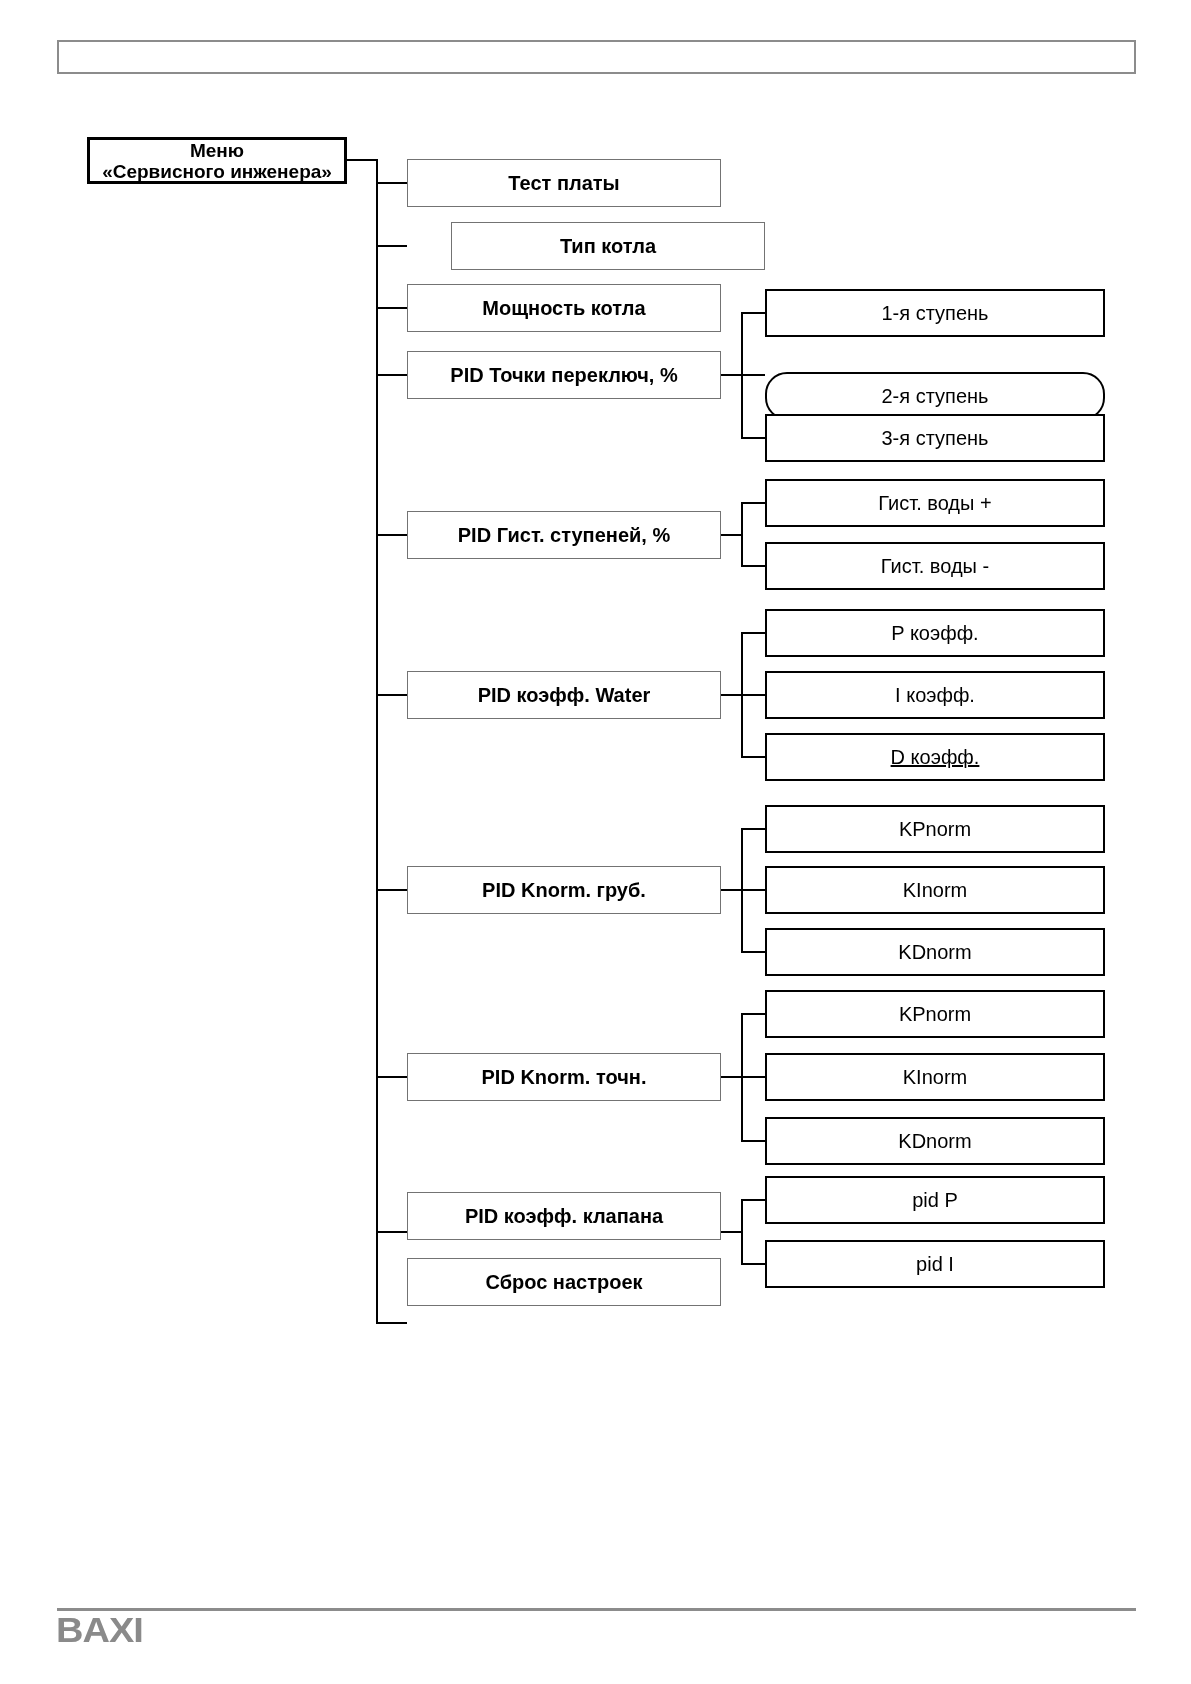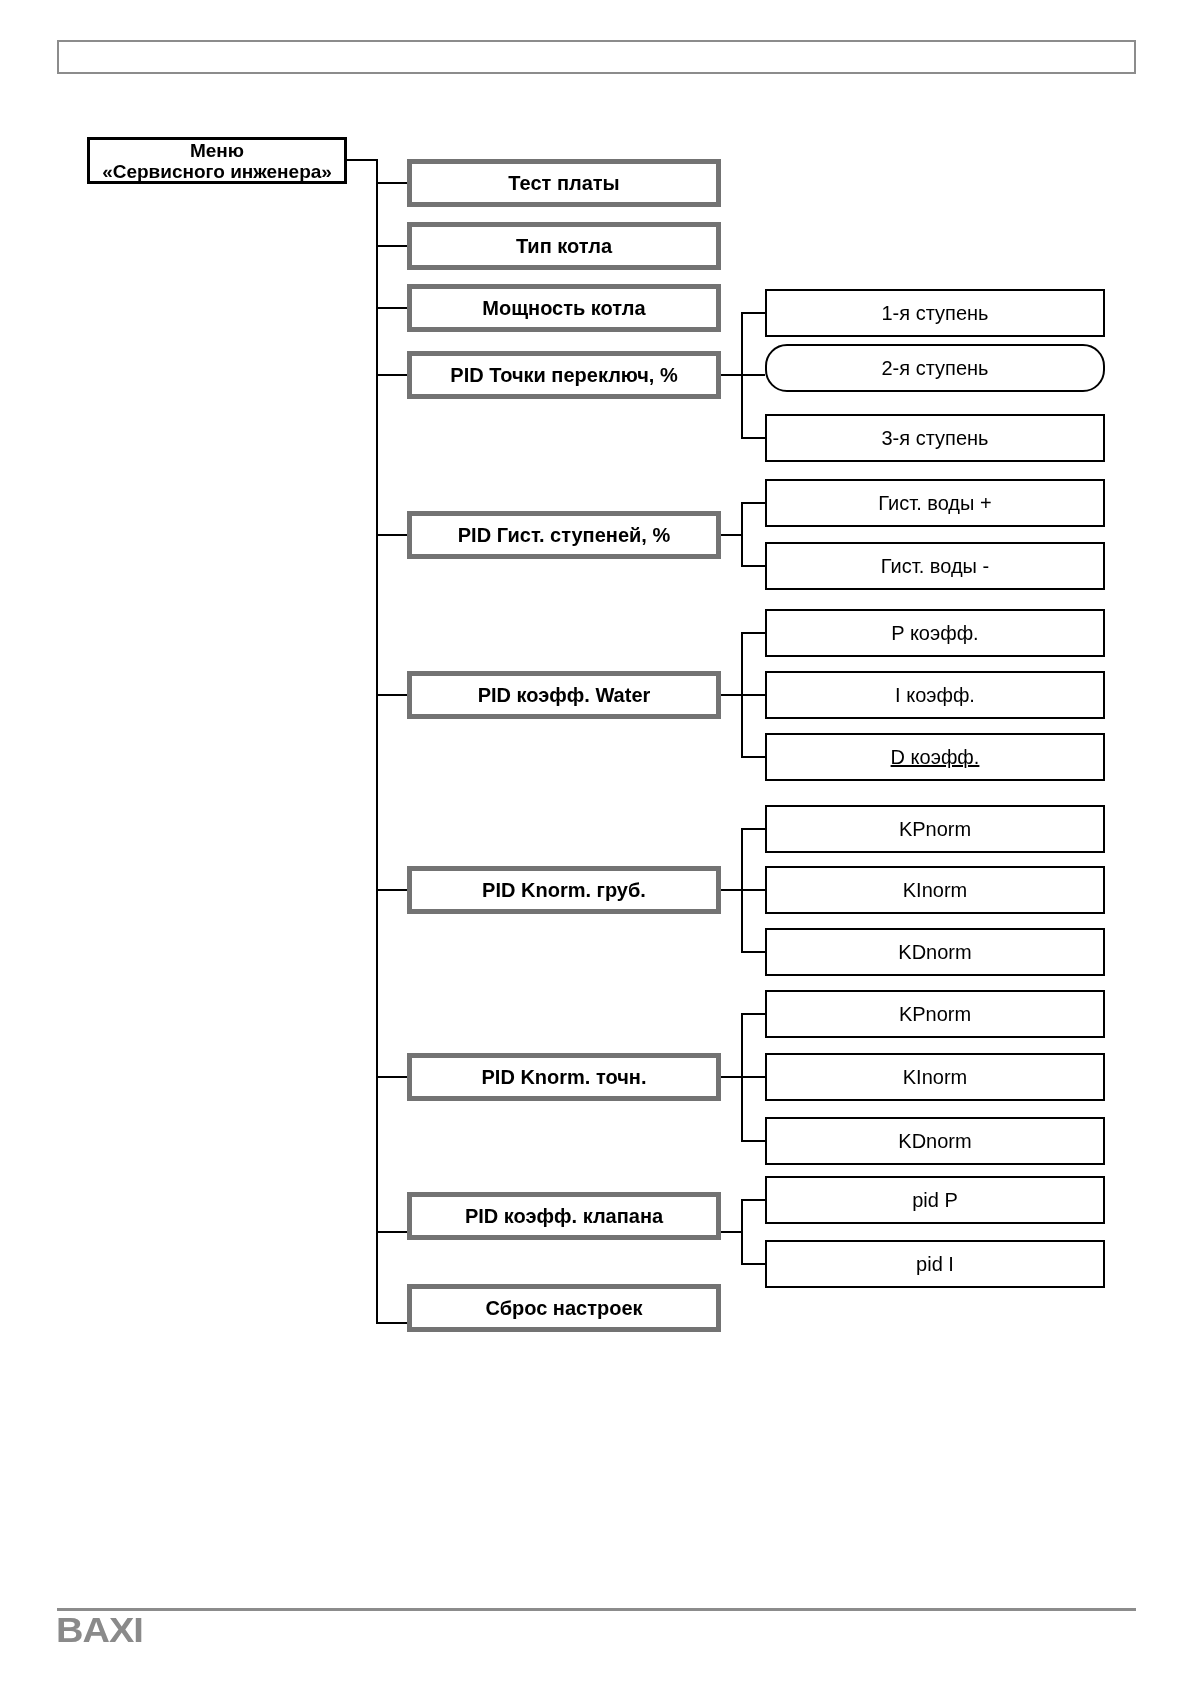--- a/index.html
+++ b/index.html
@@ -19,21 +19,21 @@
     position:absolute;display:flex;align-items:center;justify-content:center;
     text-align:center;background:#ffffff;color:#000;
   }
   .root-node{
     left:87px;top:137px;width:260px;height:47px;
     border:3px solid #000;font-weight:bold;font-size:19px;line-height:21px;
     flex-direction:column;
   }
   .l1{
     left:407px;width:314px;height:48px;
-    border:5px solid #737373;font-weight:bold;font-size:20px;
+    border:1px solid #737373;font-weight:bold;font-size:20px;
   }
   .l2{
     left:765px;width:340px;height:48px;
     border:2px solid #000;font-weight:normal;font-size:20px;
   }
   .hline{position:absolute;height:2px;background:#000;}
   .vline{position:absolute;width:2px;background:#000;}
   .footer-line{
     position:absolute;left:57px;top:1608px;width:1079px;height:3px;background:#8c8c8c;
   }
@@ -63,37 +63,37 @@
   <div class="hline" style="left:377px;top:307px;width:30px;"></div>
   <div class="hline" style="left:377px;top:374px;width:30px;"></div>
   <div class="hline" style="left:377px;top:534px;width:30px;"></div>
   <div class="hline" style="left:377px;top:694px;width:30px;"></div>
   <div class="hline" style="left:377px;top:889px;width:30px;"></div>
   <div class="hline" style="left:377px;top:1076px;width:30px;"></div>
   <div class="hline" style="left:377px;top:1231px;width:30px;"></div>
   <div class="hline" style="left:377px;top:1322px;width:30px;"></div>
 
   <div class="node l1" style="top:159px;">Тест платы</div>
-  <div class="node l1" style="top:222px;">Тип котла</div>
+  <div class="node l1" style="top:222px;margin-left:44px;">Тип котла</div>
   <div class="node l1" style="top:284px;">Мощность котла</div>
   <div class="node l1" style="top:351px;">PID Точки переключ, %</div>
   <div class="node l1" style="top:511px;text-align:right;">PID Гист. ступеней, %</div>
   <div class="node l1" style="top:671px;">PID коэфф. Water</div>
   <div class="node l1" style="top:866px;">PID Knorm. груб.</div>
   <div class="node l1" style="top:1053px;">PID Knorm. точн.</div>
   <div class="node l1" style="top:1192px;">PID коэфф. клапана</div>
-  <div class="node l1" style="top:1284px;">Сброс настроек</div>
+  <div class="node l1" style="top:1258px;">Сброс настроек</div>
 
   <div class="hline" style="left:721px;top:374px;width:22px;"></div>
   <div class="vline" style="left:741px;top:312px;height:127px;"></div>
   <div class="hline" style="left:741px;top:312px;width:24px;"></div>
   <div class="hline" style="left:741px;top:374px;width:24px;"></div>
   <div class="hline" style="left:741px;top:437px;width:24px;"></div>
   <div class="node l2" style="top:289px;">1-я ступень</div>
-  <div class="node l2" style="top:344px;border-radius:22px;">2-я ступень</div>
+  <div class="node l2" style="top:372px;border-radius:22px;">2-я ступень</div>
   <div class="node l2" style="top:414px;">3-я ступень</div>
 
   <div class="hline" style="left:721px;top:534px;width:22px;"></div>
   <div class="vline" style="left:741px;top:502px;height:65px;"></div>
   <div class="hline" style="left:741px;top:502px;width:24px;"></div>
   <div class="hline" style="left:741px;top:565px;width:24px;"></div>
   <div class="node l2" style="top:479px;">Гист. воды +</div>
   <div class="node l2" style="top:542px;">Гист. воды -</div>
 
   <div class="hline" style="left:721px;top:694px;width:22px;"></div>

